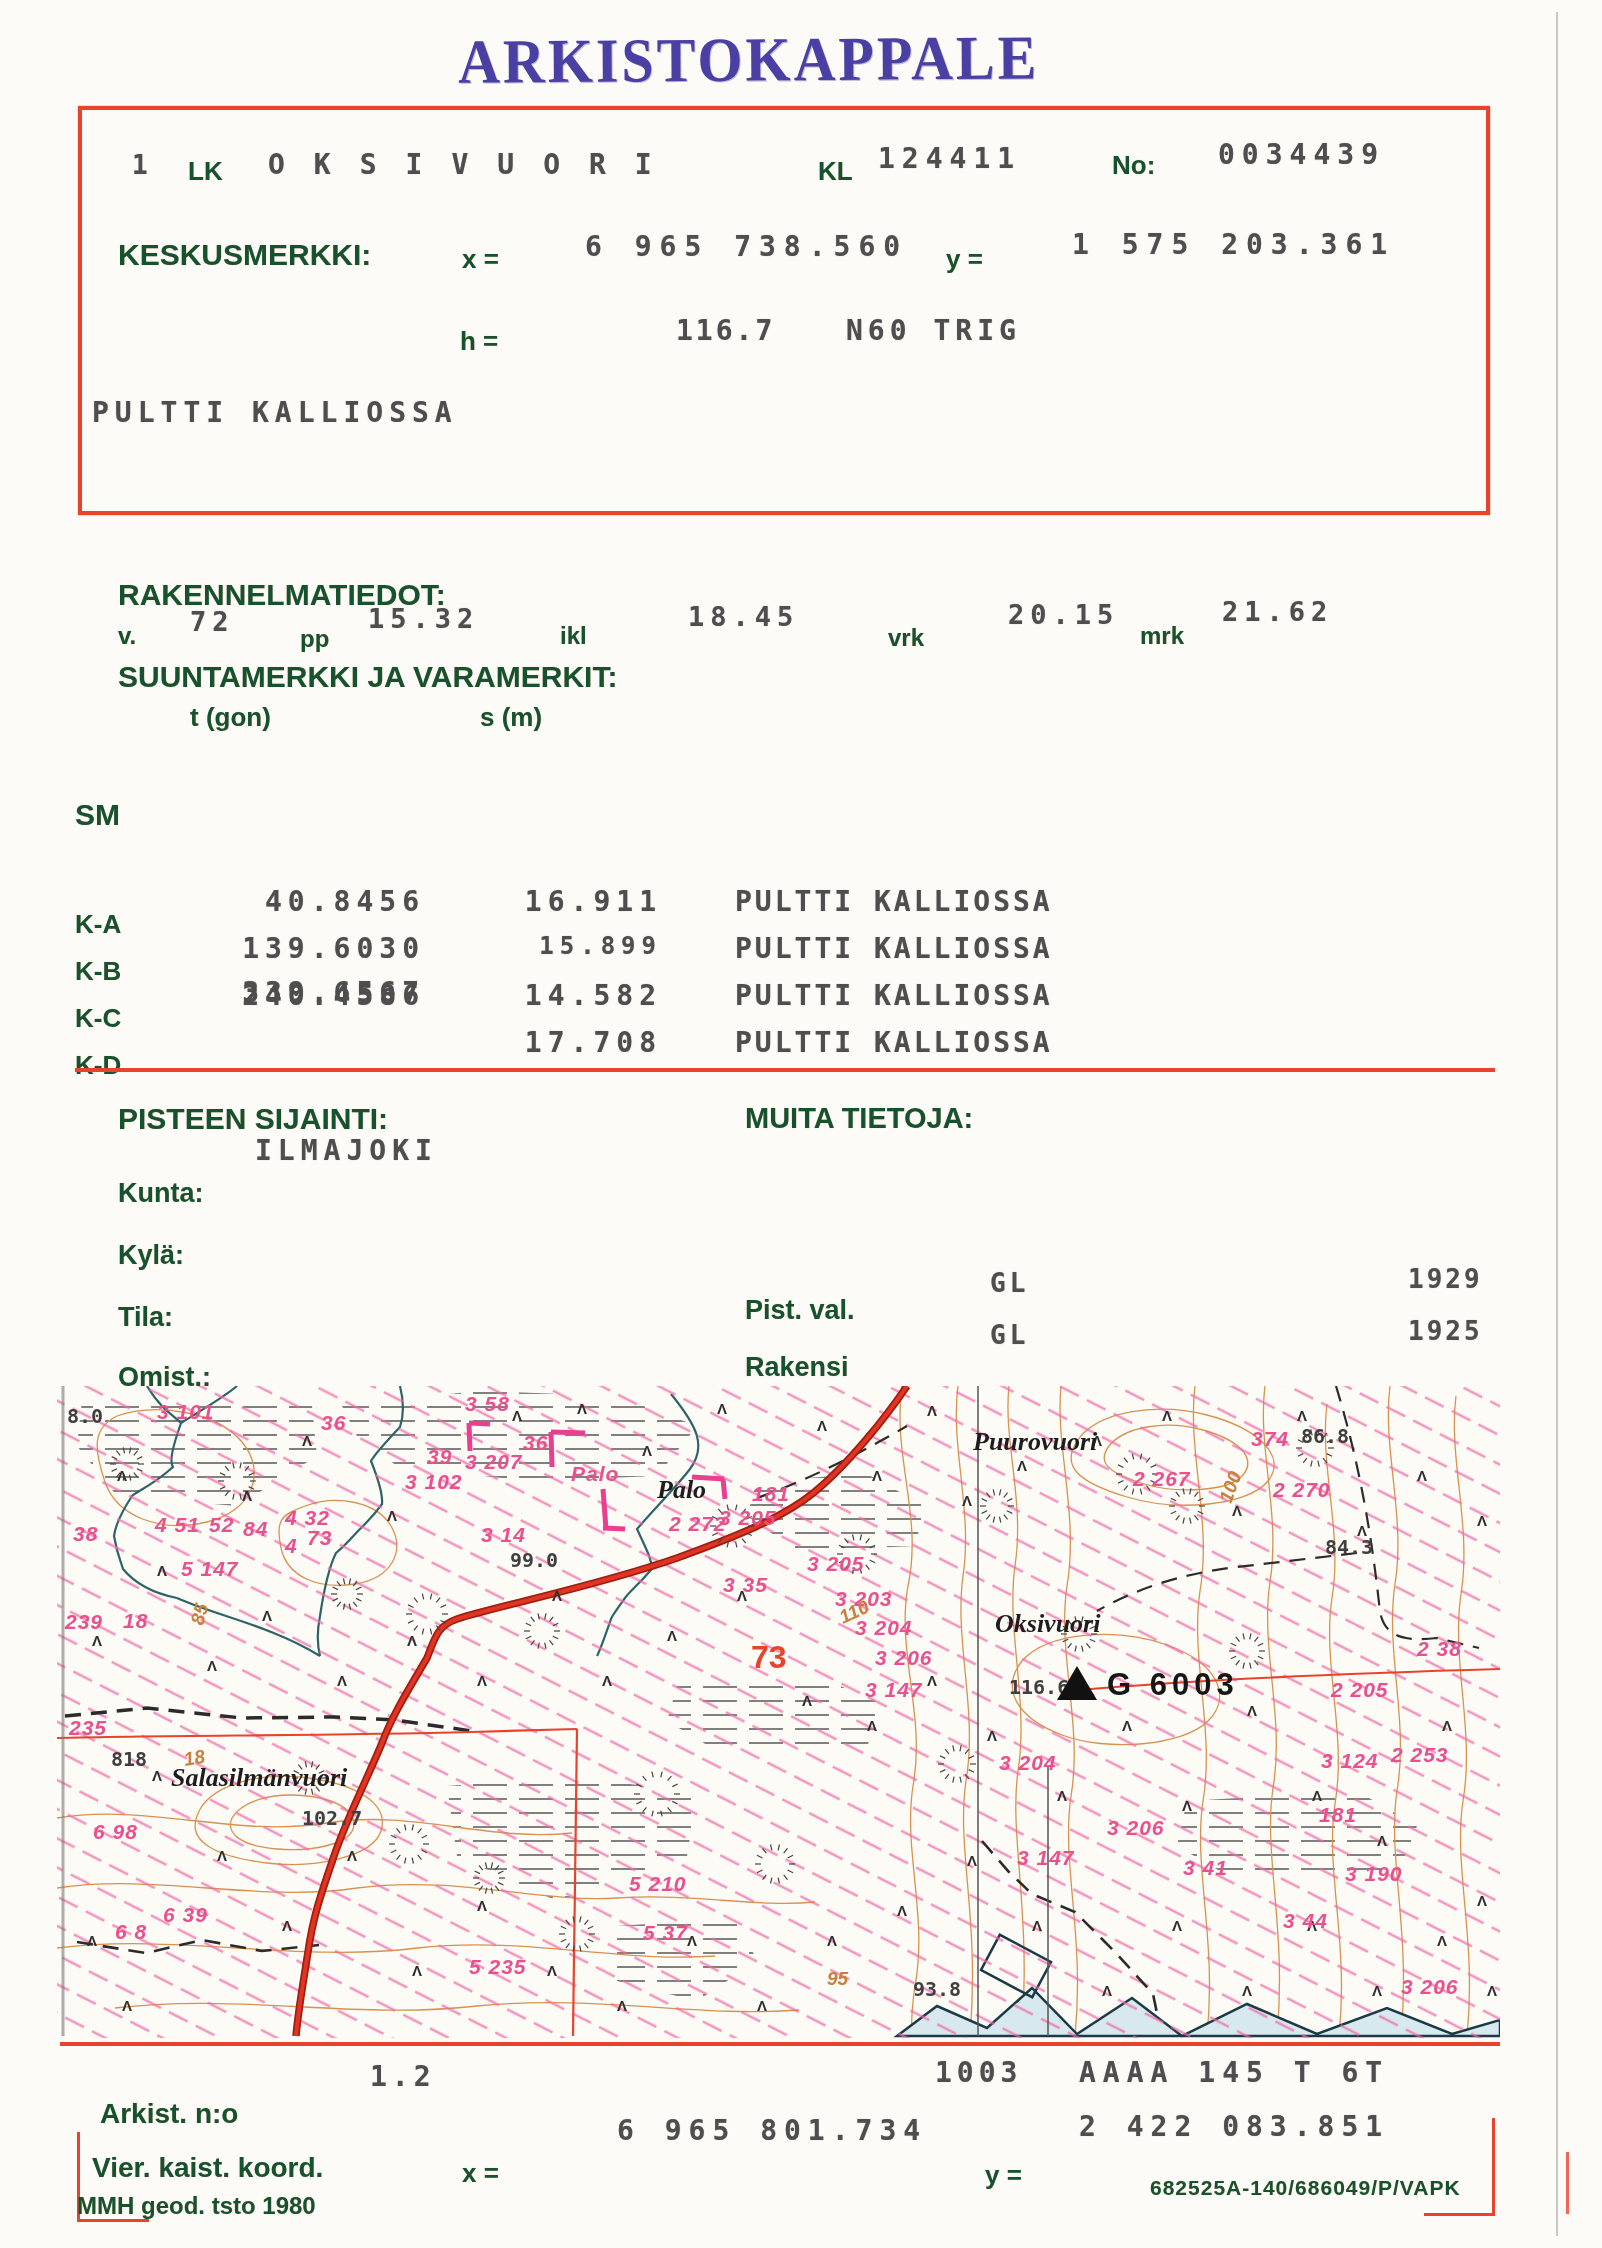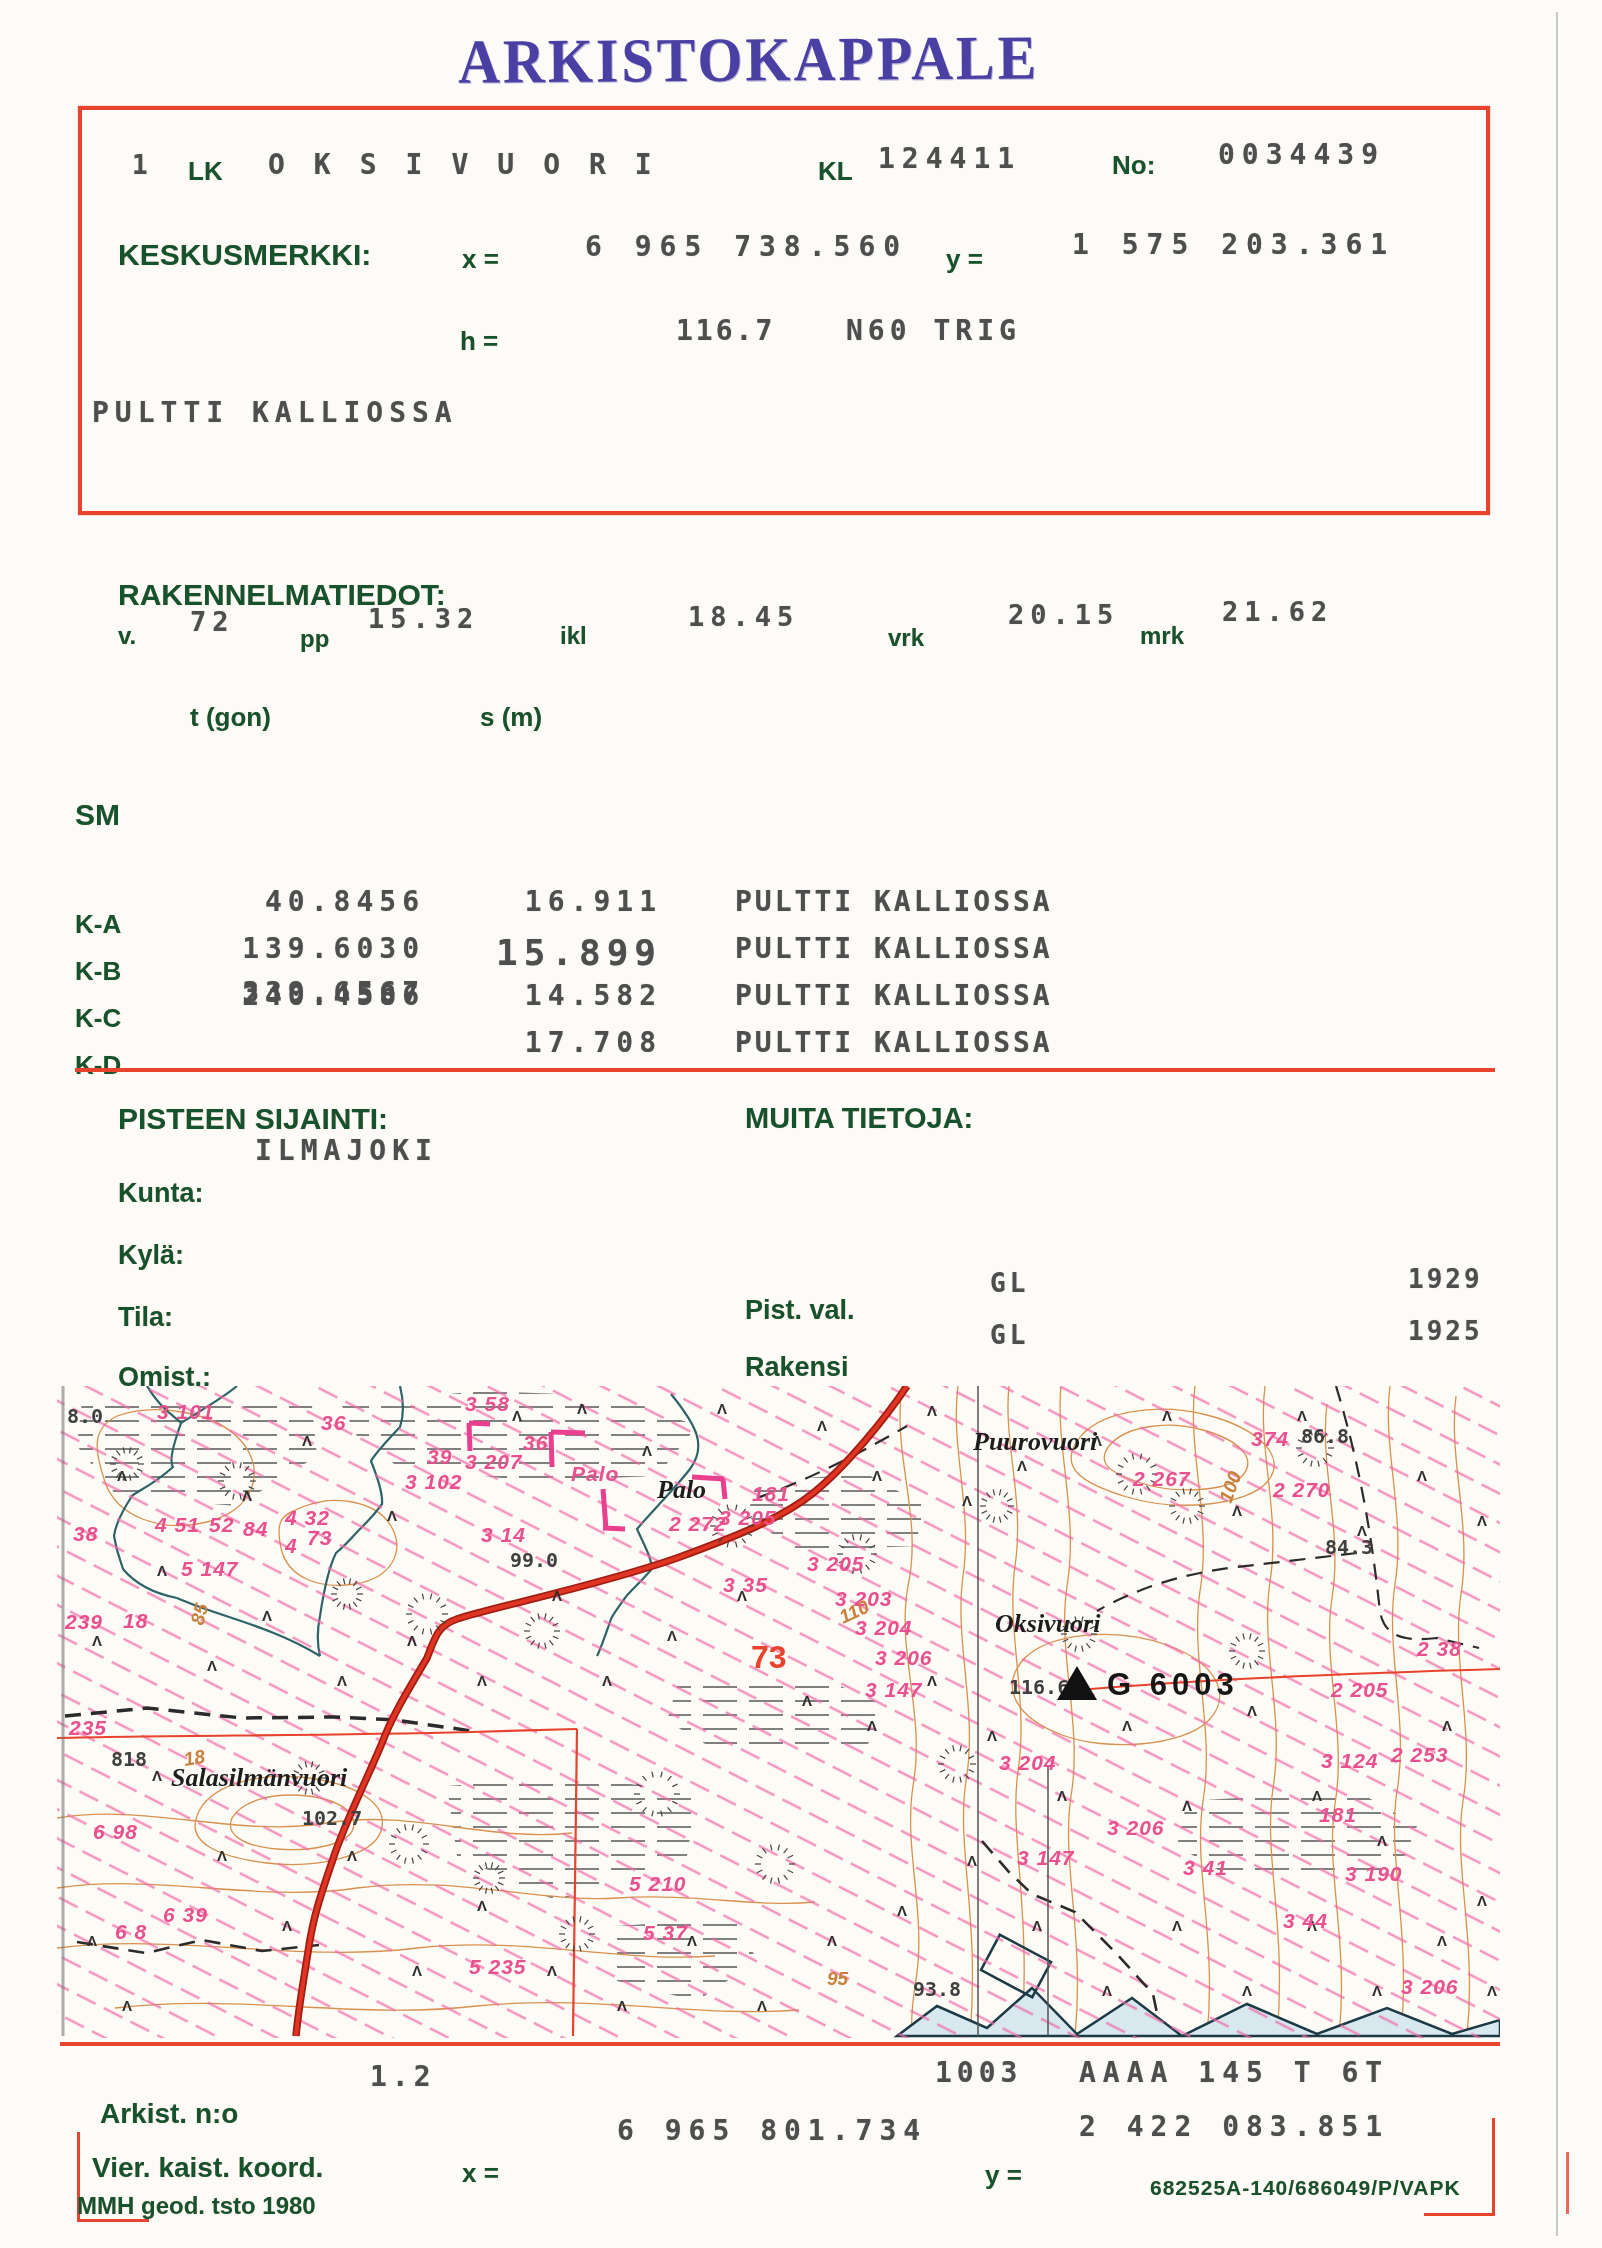--- a/index.html
+++ b/index.html
@@ -62,33 +62,34 @@
   <span class="abs tw" style="left:190px;top:606px;font-size:27px;letter-spacing:6px">72</span>
   <span class="abs rl" style="left:300px;top:625px;font-size:24px">pp</span>
   <span class="abs tw" style="left:368px;top:603px;font-size:27px;letter-spacing:6px">15.32</span>
   <span class="abs rl" style="left:560px;top:622px;font-size:24px">ikl</span>
   <span class="abs tw" style="left:688px;top:601px;font-size:27px;letter-spacing:6px">18.45</span>
   <span class="abs rl" style="left:888px;top:624px;font-size:24px">vrk</span>
   <span class="abs tw" style="left:1008px;top:599px;font-size:27px;letter-spacing:6px">20.15</span>
   <span class="abs rl" style="left:1140px;top:622px;font-size:24px">mrk</span>
   <span class="abs tw" style="left:1222px;top:596px;font-size:27px;letter-spacing:6px">21.62</span>
 
+  <span class="abs rl" style="left:118px;top:660px;font-size:30px">SUUNTAMERKKI JA VARAMERKIT:</span>
   <span class="abs rl" style="left:190px;top:702px;font-size:26px;font-weight:600">t (gon)</span>
   <span class="abs rl" style="left:480px;top:702px;font-size:26px;font-weight:600">s (m)</span>
 
   <span class="abs rl" style="left:75px;top:798px;font-size:30px">SM</span>
 
   <span class="abs rl" style="left:75px;top:909px;font-size:26px">K-A</span>
   <span class="abs tw" style="left:165px;top:885px;width:260px;text-align:right;font-size:28px;letter-spacing:6px">40.8456</span>
   <span class="abs tw" style="left:470px;top:885px;width:192px;text-align:right;font-size:28px;letter-spacing:6px">16.911</span>
   <span class="abs tw" style="left:735px;top:885px;font-size:28px;letter-spacing:3px">PULTTI KALLIOSSA</span>
 
   <span class="abs rl" style="left:75px;top:956px;font-size:26px">K-B</span>
   <span class="abs tw" style="left:165px;top:932px;width:260px;text-align:right;font-size:28px;letter-spacing:6px">139.6030</span>
-  <span class="abs tw" style="left:470px;top:932px;width:192px;text-align:right;font-size:36px;letter-spacing:6px">15.899</span>
+  <span class="abs tw" style="left:470px;top:932px;width:192px;text-align:right;font-size:24px;letter-spacing:6px">15.899</span>
   <span class="abs tw" style="left:735px;top:932px;font-size:28px;letter-spacing:3px">PULTTI KALLIOSSA</span>
 
   <span class="abs rl" style="left:75px;top:1003px;font-size:26px">K-C</span>
   <span class="abs tw" style="left:165px;top:979px;width:260px;text-align:right;font-size:28px;letter-spacing:6px">240.4586</span>
   <span class="abs tw" style="left:470px;top:979px;width:192px;text-align:right;font-size:28px;letter-spacing:6px">14.582</span>
   <span class="abs tw" style="left:735px;top:979px;font-size:28px;letter-spacing:3px">PULTTI KALLIOSSA</span>
 
   <span class="abs rl" style="left:75px;top:1050px;font-size:26px">K-D</span>
   <span class="abs tw" style="left:165px;top:976px;width:260px;text-align:right;font-size:28px;letter-spacing:6px">339.6567</span>
   <span class="abs tw" style="left:470px;top:1026px;width:192px;text-align:right;font-size:28px;letter-spacing:6px">17.708</span>

